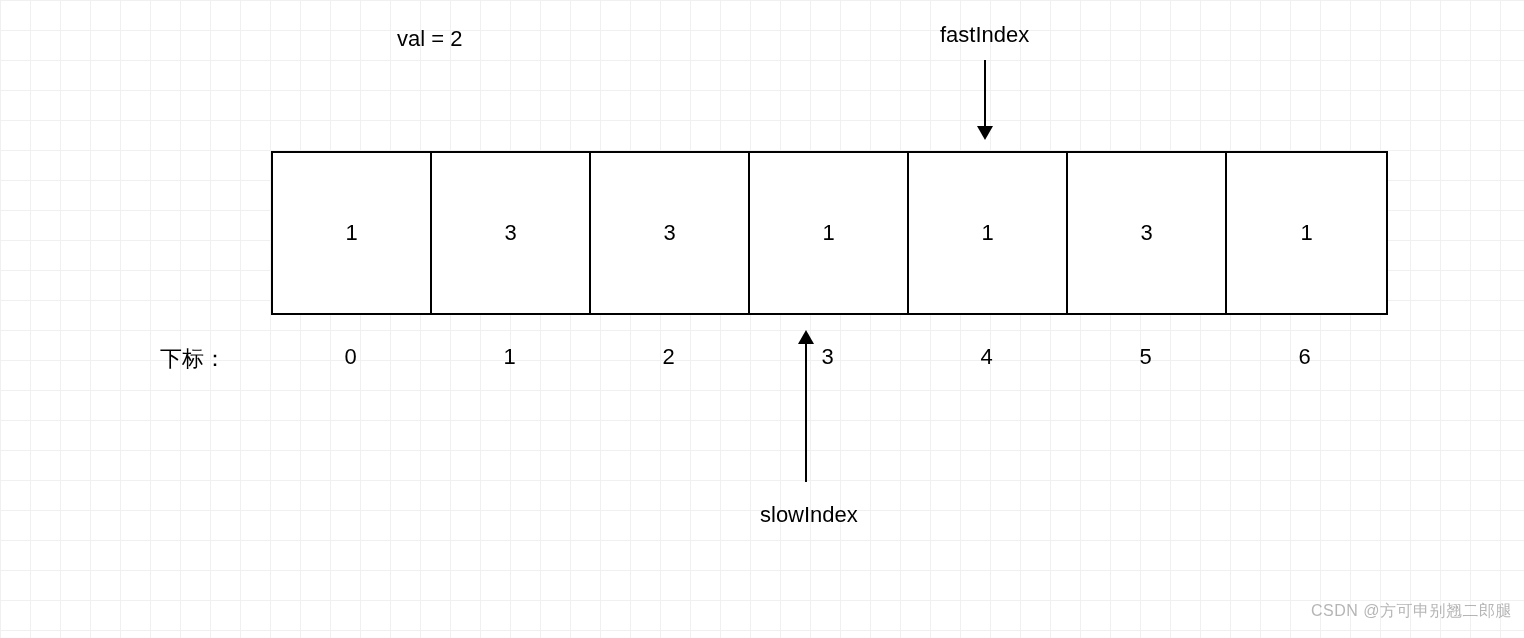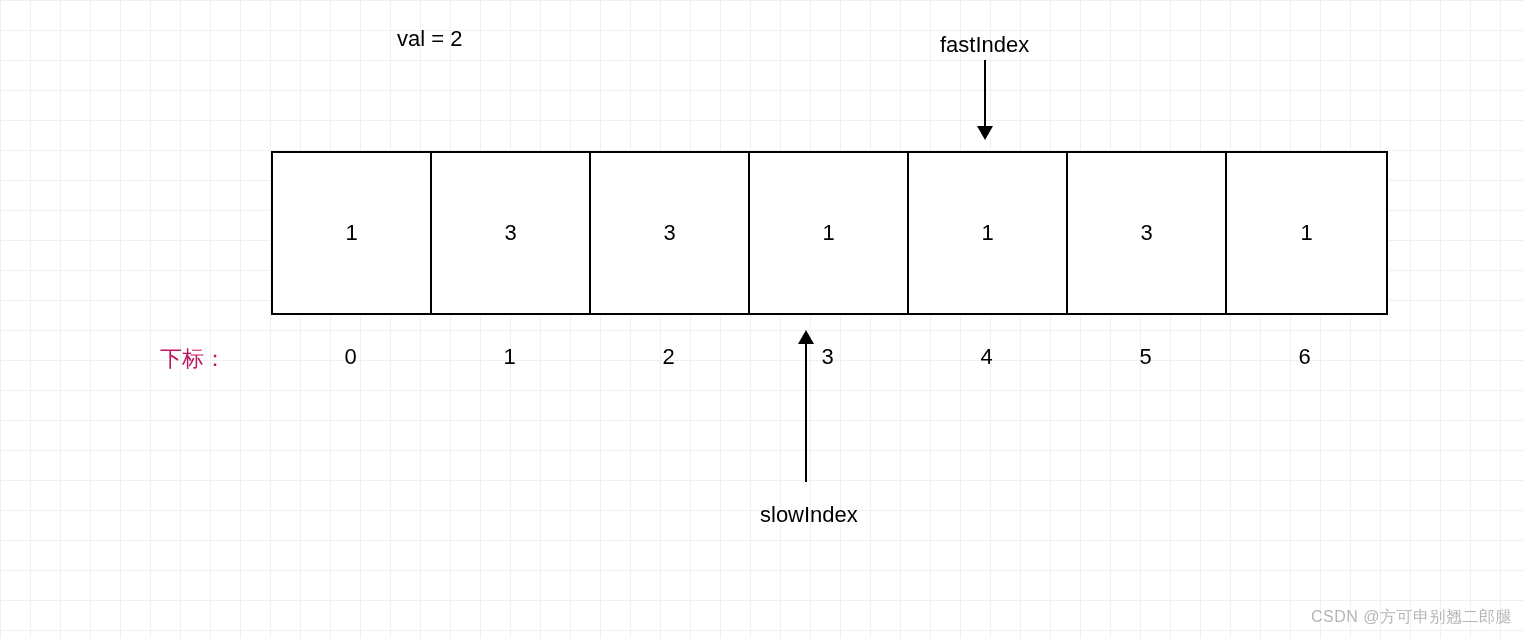--- a/index.html
+++ b/index.html
@@ -32,21 +32,20 @@
     color: #000;
     white-space: nowrap;
   }
   .val-label {
     top: 26px;
     left: 397px;
   }
   .fast-label {
     top: 22px;
     left: 940px;
-    margin-top: 10px;
   }
   .slow-label {
     top: 502px;
     left: 760px;
     text-align: right;
   }
   .arrow {
     position: absolute;
     width: 2px;
     background: #000;
@@ -109,27 +108,27 @@
     width: 159px;
     text-align: center;
     font-size: 22px;
     color: #000;
   }
   .index-label {
     position: absolute;
     top: 344px;
     left: 160px;
     font-size: 22px;
-    color: #be185d;
+    color: #000000;
     text-align: right;
   }
   .watermark {
     position: absolute;
     right: 12px;
-    bottom: 10px;
+    bottom: 16px;
     font-size: 16px;
     color: rgba(120,120,120,0.55);
     letter-spacing: 0.5px;
     z-index: 2;
   }
 </style>
 </head>
 <body>
 
 <div class="grid-bg"></div>

